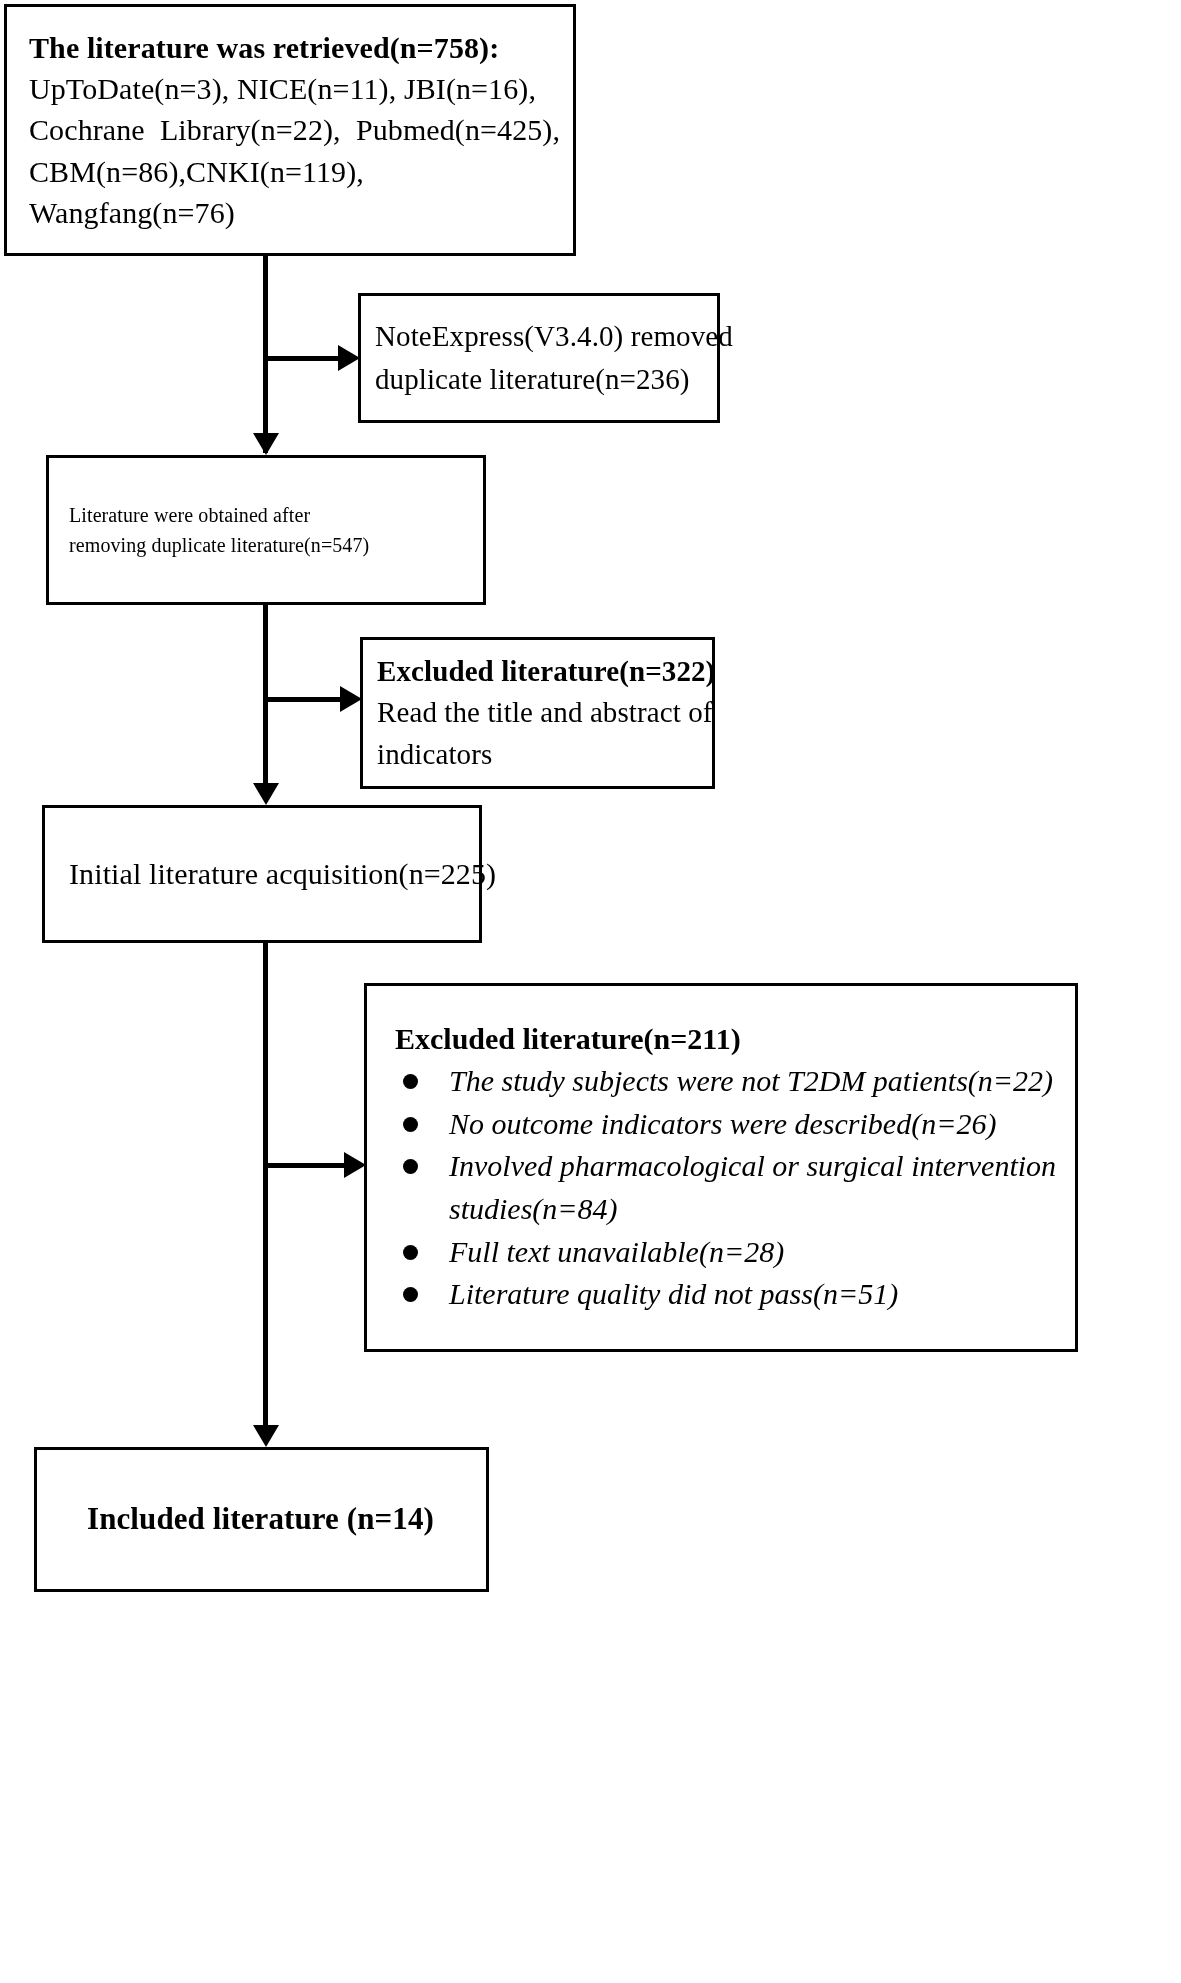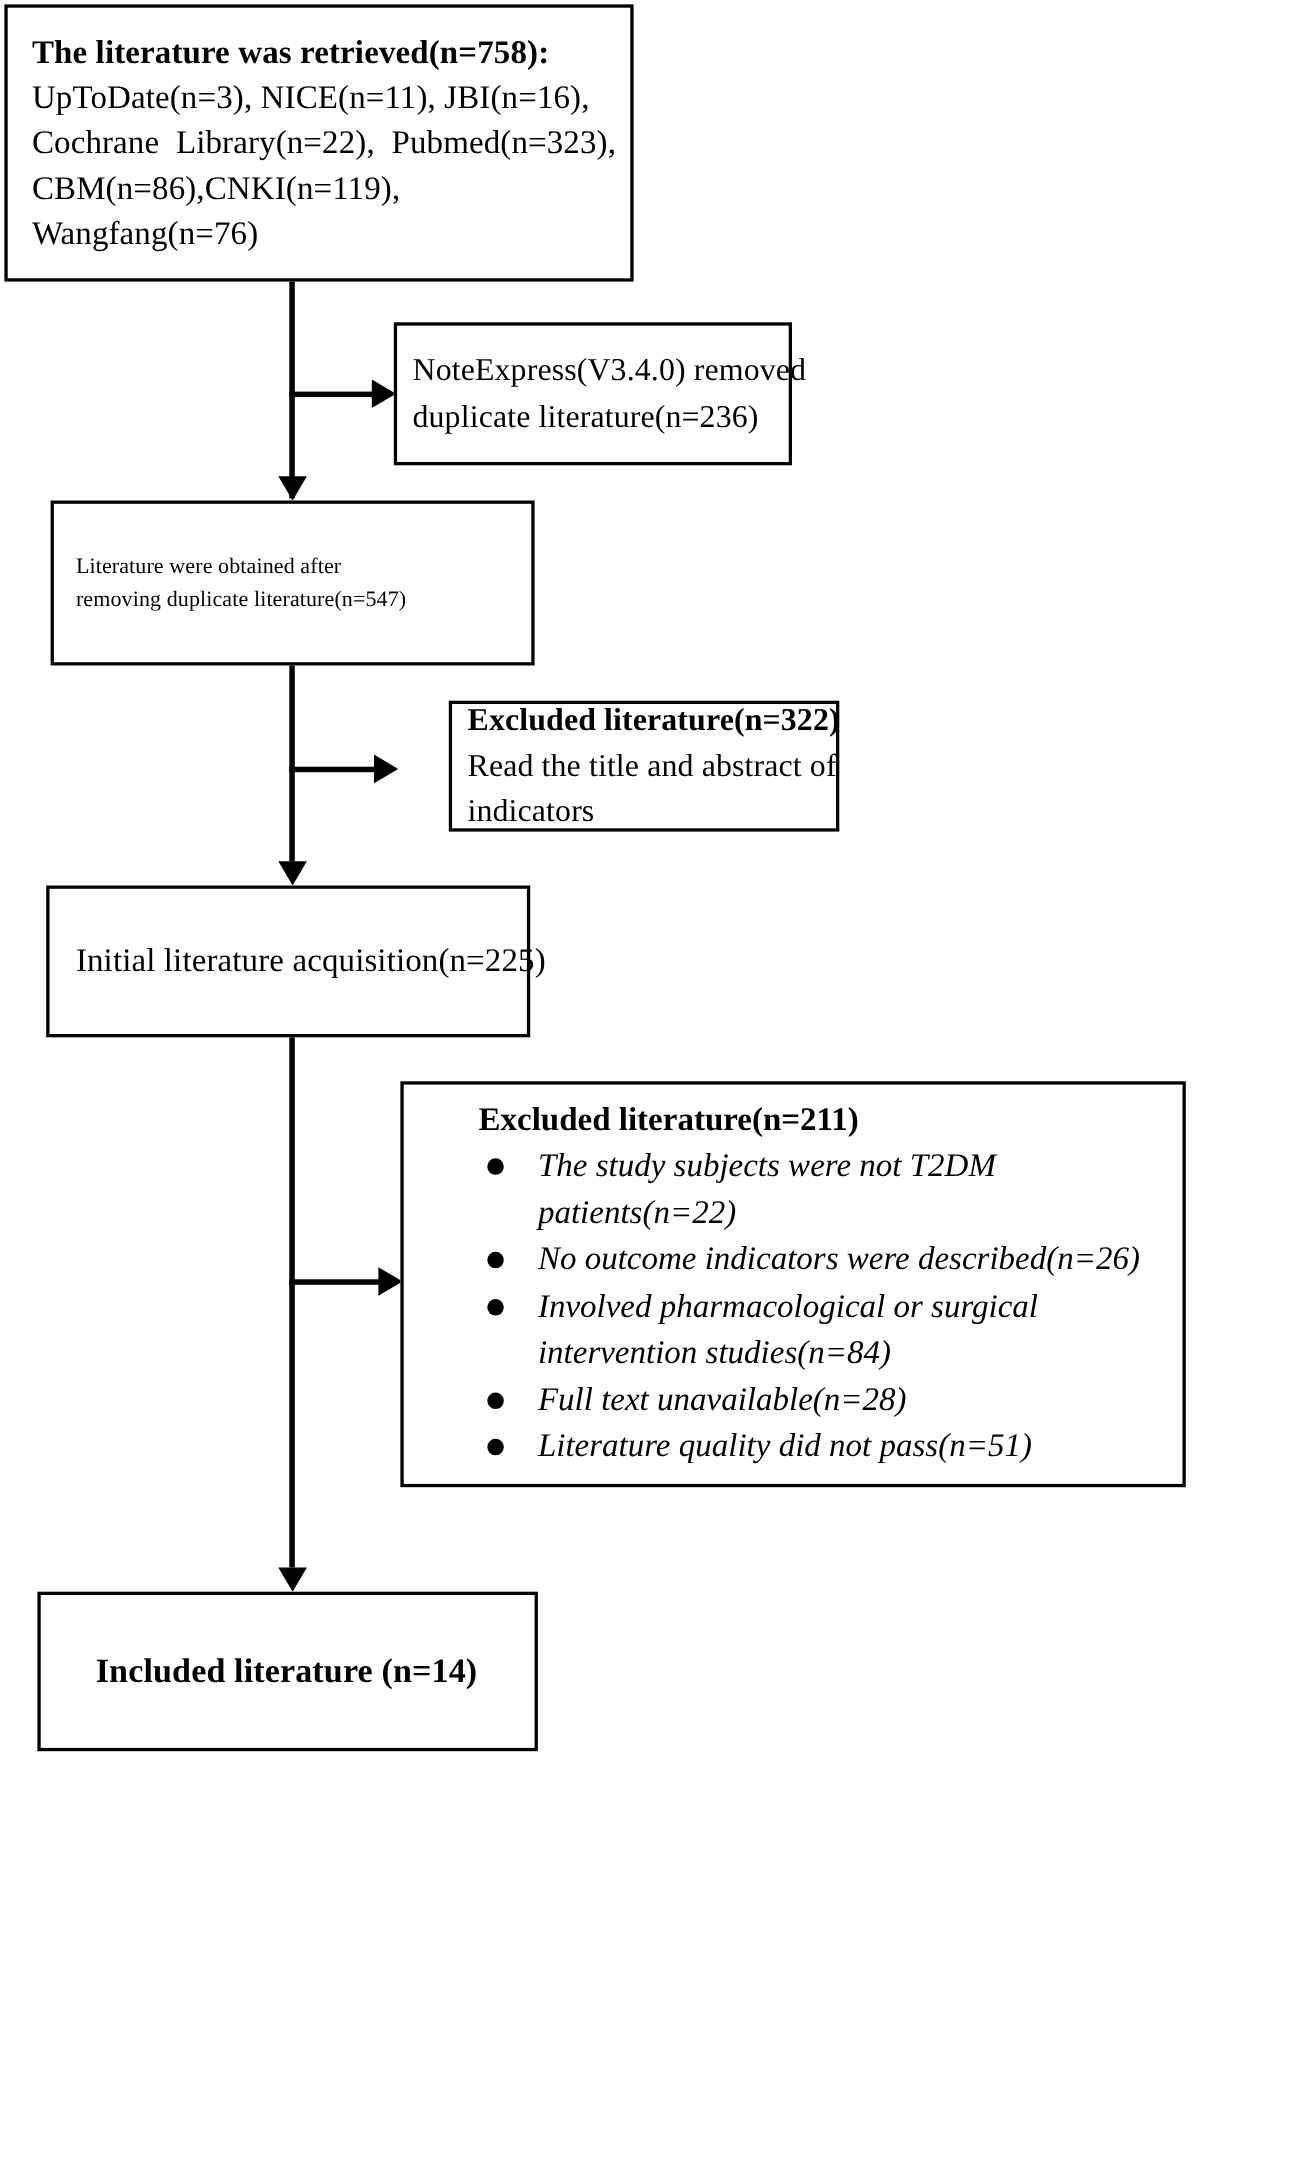--- a/index.html
+++ b/index.html
@@ -46,29 +46,29 @@
   #node-retrieved .line  { font-size: 30px; line-height: 1.38; }
 
   #node-dedupe-tool    { left: 358px; top: 293px;  width: 362px; height: 130px; }
   #node-dedupe-tool .lines { padding-left: 14px; }
   #node-dedupe-tool .line { font-size: 29px; line-height: 1.5; }
 
   #node-after-dedupe   { left: 46px;  top: 455px;  width: 440px; height: 150px; }
   #node-after-dedupe .lines { padding-left: 20px; }
   #node-after-dedupe .line { font-size: 20px; line-height: 1.5; }
 
-  #node-excluded-1     { left: 360px; top: 637px;  width: 355px; height: 119px; margin-left: 48px; }
+  #node-excluded-1     { left: 360px; top: 637px;  width: 355px; height: 152px; }
   #node-excluded-1 .lines { padding-left: 14px; }
   #node-excluded-1 .line { font-size: 29px; line-height: 1.42; }
 
   #node-initial        { left: 42px;  top: 805px;  width: 440px; height: 138px; }
   #node-initial .lines { padding-left: 24px; }
   #node-initial .line { font-size: 30px; }
 
-  #node-excluded-2     { left: 364px; top: 983px;  width: 714px; height: 369px; padding-left: 40px; }
+  #node-excluded-2     { left: 364px; top: 983px;  width: 714px; height: 369px; }
   #node-excluded-2 .lines { padding-left: 28px; }
 
   #node-included       { left: 34px;  top: 1447px; width: 455px; height: 145px; }
   #node-included .lines { padding-left: 50px; }
   #node-included .line { font-size: 31px; }
 
   
   .excl-title {
     font-weight: bold;
     font-size: 30px;
@@ -120,21 +120,21 @@
 </style>
 </head>
 <body>
 
 <div id="canvas">
 
   <div class="node" id="node-retrieved">
     <div class="lines">
       <div class="line bold">The literature was retrieved(n=758):</div>
       <div class="line">UpToDate(n=3), NICE(n=11), JBI(n=16),</div>
-      <div class="line">Cochrane  Library(n=22),  Pubmed(n=323),</div>
+      <div class="line">Cochrane  Library(n=22),  Pubmed(n=425),</div>
       <div class="line">CBM(n=86),CNKI(n=119),</div>
       <div class="line">Wangfang(n=76)</div>
     </div>
   </div>
 
   <div class="vline" style="left:263px; top:256px; height:197px;"></div>
   <div class="hline" style="left:263px; top:356px; width:82px;"></div>
   <div class="arrow-right" style="left:338px; top:345px;"></div>
   <div class="arrow-down" style="left:253px; top:433px;"></div>
 

